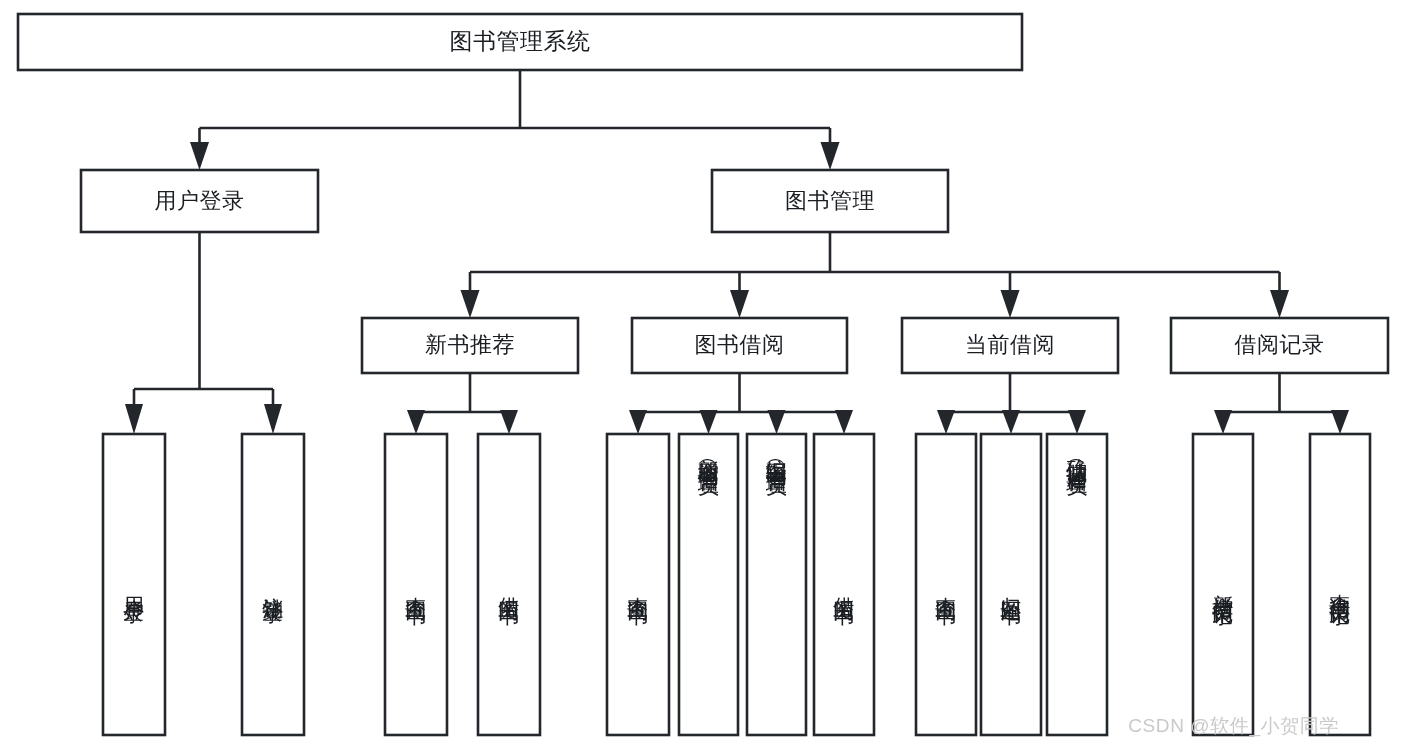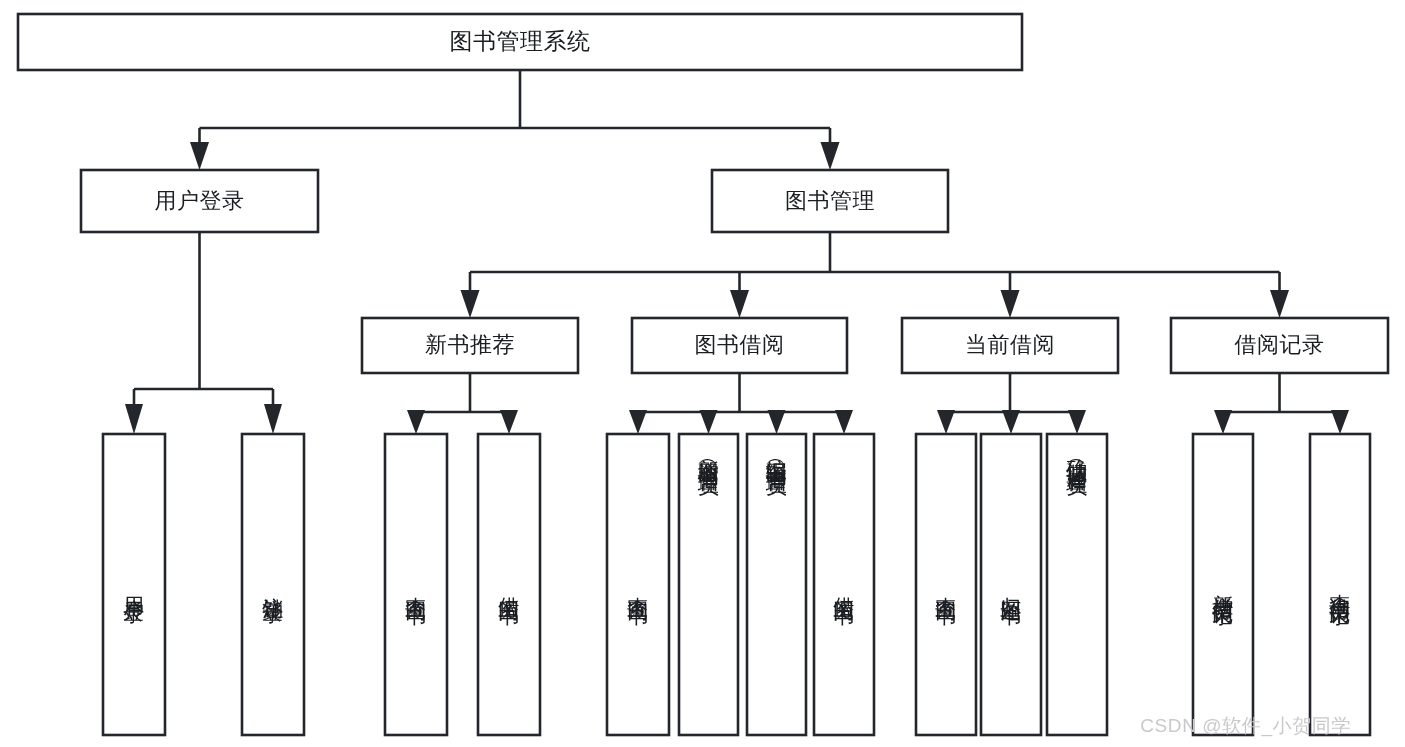--- a/index.html
+++ b/index.html
@@ -71,21 +71,21 @@
     font-family: "Liberation Sans", "DejaVu Sans", sans-serif;
     font-size: 21px;
     line-height: 1.12;
     color: #1a1d21;
     letter-spacing: 2.5px;
     white-space: nowrap;
     text-align: center;
   }
   .watermark {
     position: absolute;
-    right: 2px;
+    right: 14px;
     bottom: 8px;
     font-family: "Liberation Sans", "DejaVu Sans", sans-serif;
     font-size: 19px;
     color: #c9c9c9;
     letter-spacing: 0.6px;
     white-space: nowrap;
     user-select: none;
   }
 </style>
 </head>

